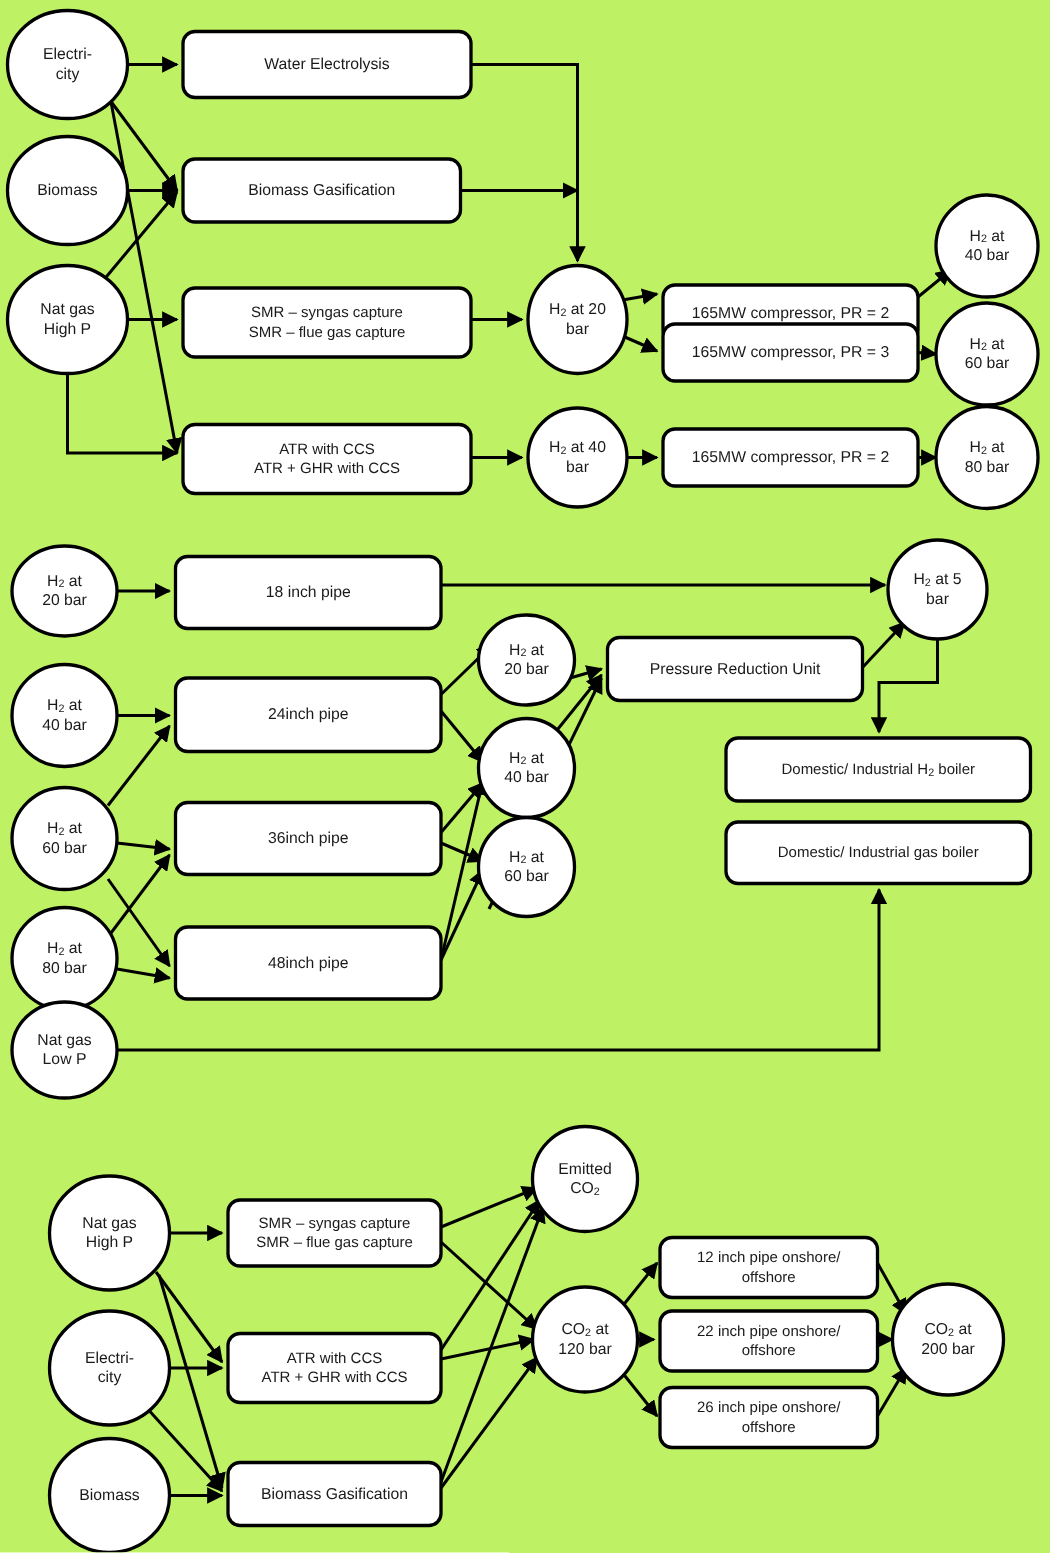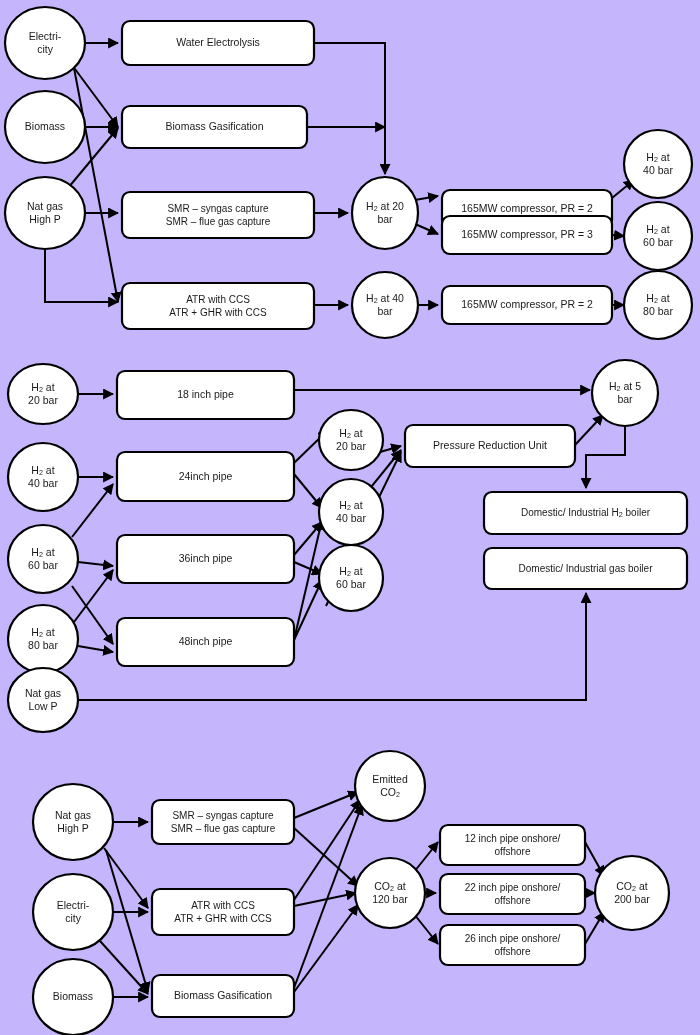--- a/index.html
+++ b/index.html
@@ -1,17 +1,17 @@
 <!DOCTYPE html>
 <html><head>
 <meta charset="utf-8">
 <style>
   html,body{margin:0;padding:0;background:#ffffff;}
   body{font-family:"Liberation Sans","DejaVu Sans",sans-serif;}
-  #canvas{position:relative;width:700px;height:1035px;background:#c4b5fd;overflow:hidden;}
+  #canvas{position:relative;width:700px;height:1035px;background:#bef264;overflow:hidden;}
   svg{display:block;}
   .node-shape{fill:#ffffff;stroke:#000000;stroke-width:2.2;}
   .node-rect{fill:#ffffff;stroke:#000000;stroke-width:2.2;}
   .edge{stroke:#000000;stroke-width:2;fill:none;}
   .lbl{font-family:"Liberation Sans","DejaVu Sans",sans-serif;font-size:10.5px;fill:#1a1a1a;text-anchor:middle;dominant-baseline:middle;}
   .lbl.small{font-size:10px;}
   .sub{font-size:7.2px;baseline-shift:-2.3px;}
 </style>
 </head>
 <body>

